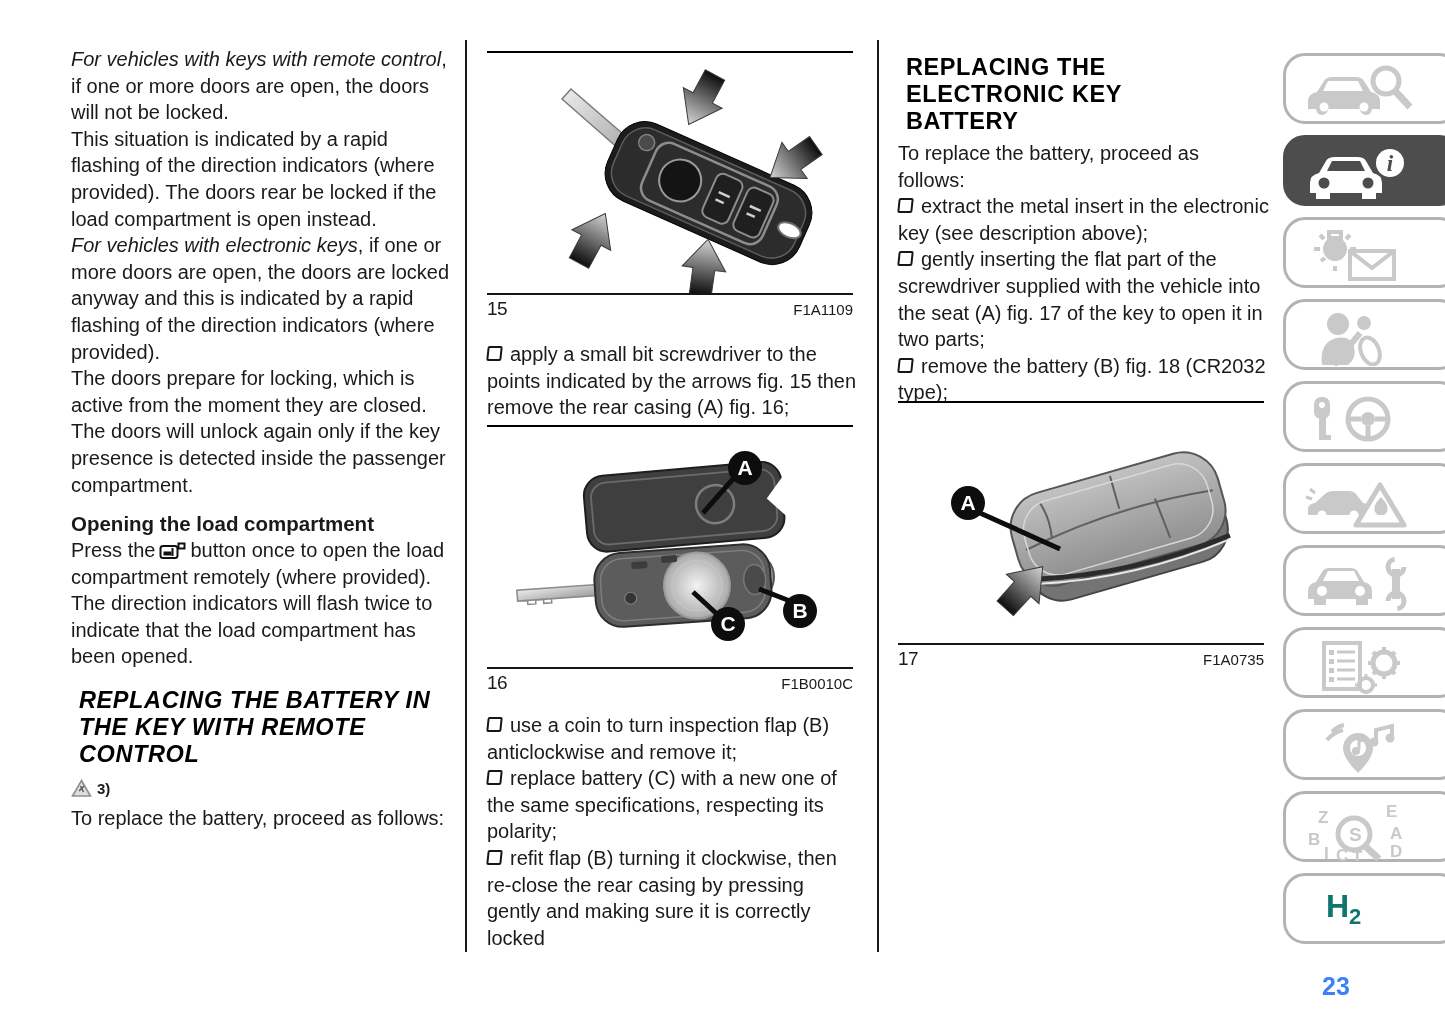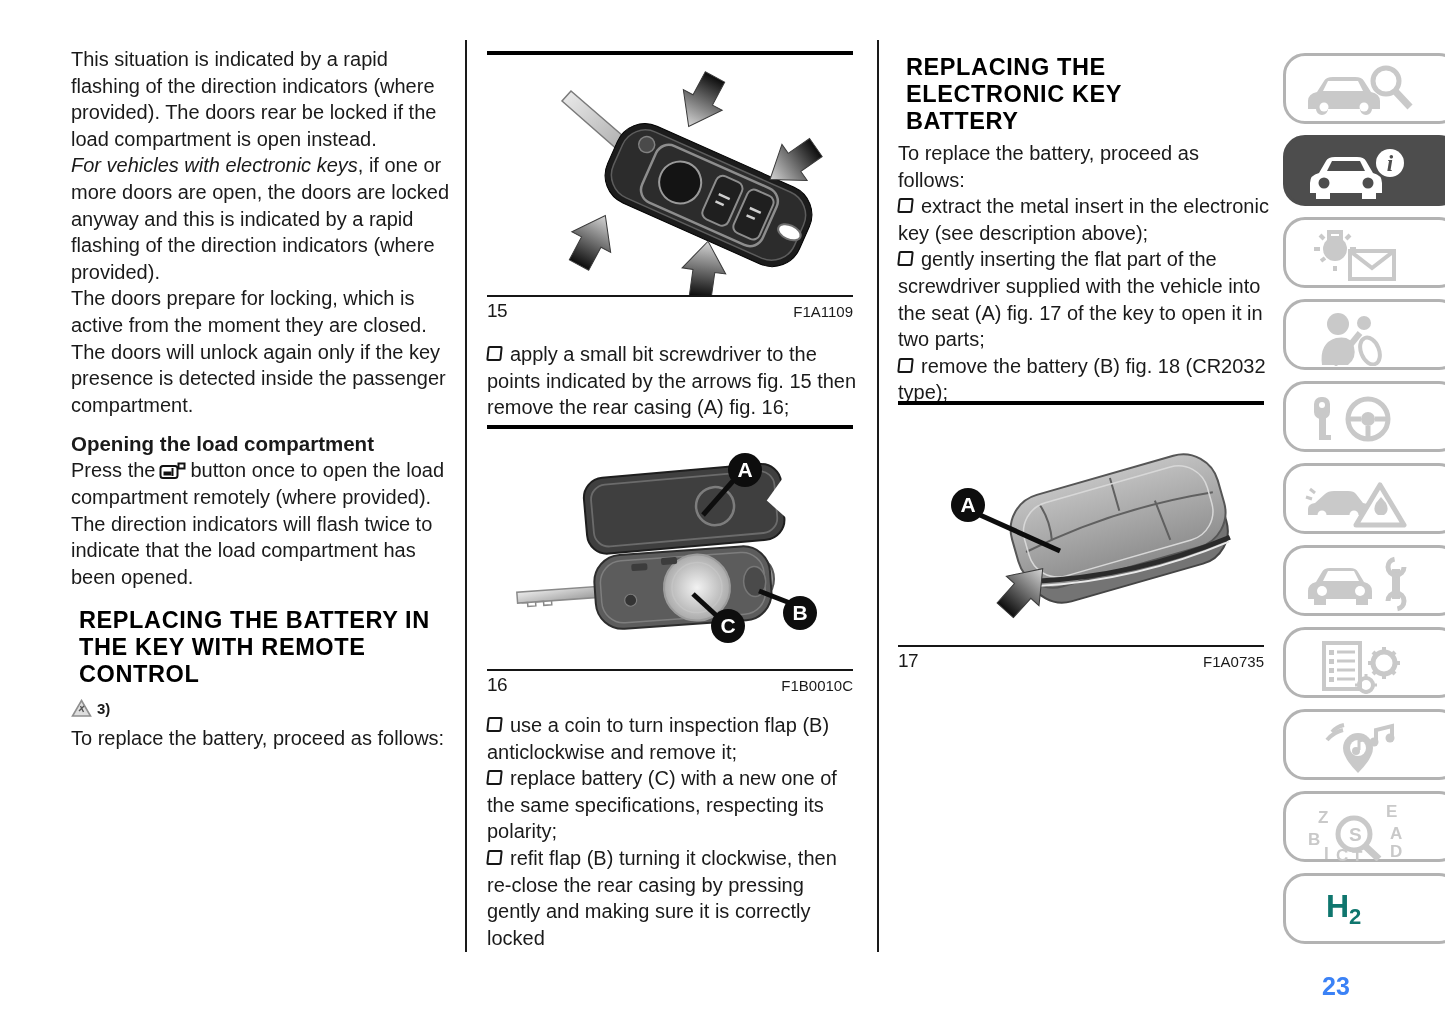--- a/index.html
+++ b/index.html
@@ -3,28 +3,28 @@
 <meta charset="utf-8">
 <style>
   html,body{margin:0;padding:0;}
   body{width:1445px;height:1018px;background:#fff;overflow:hidden;position:relative;
        font-family:"Liberation Sans",sans-serif;color:#1a1a1a;}
   .abs{position:absolute;}
   p{margin:0;font-size:20px;line-height:26.6px;}
   .it{font-style:italic;}
   .subhead{font-weight:bold;font-size:20.5px;line-height:27px;margin-top:12px;}
   .sechead{font-size:23.5px;font-weight:bold;letter-spacing:0.6px;line-height:27px;color:#000;margin:8px;}
-  .lefthead{margin-top:17px;width:352px;}
+  .lefthead{margin-top:17px;width:352px;font-style:italic;}
   .righthead{width:335px;margin-bottom:5px;}
   .sq{display:inline-block;width:11px;height:11px;border:2.6px solid #161616;border-radius:2px;
       margin-right:8px;transform:skewX(-6deg);}
   .warnrow{margin-top:7px;margin-bottom:5px;height:24px;display:flex;align-items:center;gap:5px;}
   .warnref{font-weight:bold;font-size:15px;}
   .vrule{position:absolute;width:2px;background:#1a1a1a;top:40px;height:912px;}
-  .figbox{position:absolute;width:366px;border-top:4px solid #000000;}
+  .figbox{position:absolute;width:366px;border-top:2px solid #000000;}
   .figimg{display:block;width:366px;height:240px;}
   .figrule{border-top:2px solid #161616;}
   .figcap{display:flex;justify-content:space-between;align-items:baseline;padding-top:3px;}
   .fignum{font-size:19px;letter-spacing:-0.5px;}
   .figcode{font-size:15px;font-weight:normal;}
   .trunkicon{vertical-align:-3px;margin:0 4px;}
   .side-btn{position:absolute;left:1283px;width:178px;height:71px;border:3px solid #b3b3b3;
             border-radius:22px;box-sizing:border-box;background:#fff;}
   .side-btn.active{background:#4d4d4d;border-color:#4d4d4d;}
   .side-btn svg{position:absolute;left:16px;top:7px;}
@@ -39,20 +39,21 @@
   .lblt{fill:#ffffff;font-weight:bold;font-size:21px;font-family:"Liberation Sans",sans-serif;}
   .leader{stroke:#0d0d0d;stroke-width:5;}
 </style>
 </head>
 <body>
 
 <div class="vrule" style="left:465px;"></div>
 <div class="vrule" style="left:877px;"></div>
 
 <div class="abs" style="left:71px;top:46px;width:380px;">
+  <p><span class="it">For vehicles with keys with remote control</span><span>, if one or more doors are open, the doors will not be locked.</span></p>
   <p>This situation is indicated by a rapid flashing of the direction indicators (where provided). The doors rear be locked if the load compartment is open instead.</p>
   <p><span class="it">For vehicles with electronic keys</span><span>, if one or more doors are open, the doors are locked anyway and this is indicated by a rapid flashing of the direction indicators (where provided).</span></p>
   <p>The doors prepare for locking, which is active from the moment they are closed. The doors will unlock again only if the key presence is detected inside the passenger compartment.</p>
   <div class="subhead">Opening the load compartment</div>
   <p><span>Press the</span><svg class="trunkicon" width="27" height="20" viewBox="0 0 27 20">
         <rect x="1.5" y="6" width="17" height="12" rx="2.5" fill="none" stroke="#111" stroke-width="2"></rect>
         <rect x="4.5" y="11.5" width="8" height="4" fill="#111"></rect>
         <rect x="19.5" y="3.5" width="6" height="5" fill="none" stroke="#111" stroke-width="2"></rect>
         <line x1="13.5" y1="8" x2="13.5" y2="16" stroke="#111" stroke-width="2"></line>
       </svg><span>button once to open the load compartment remotely (where provided).</span></p>

